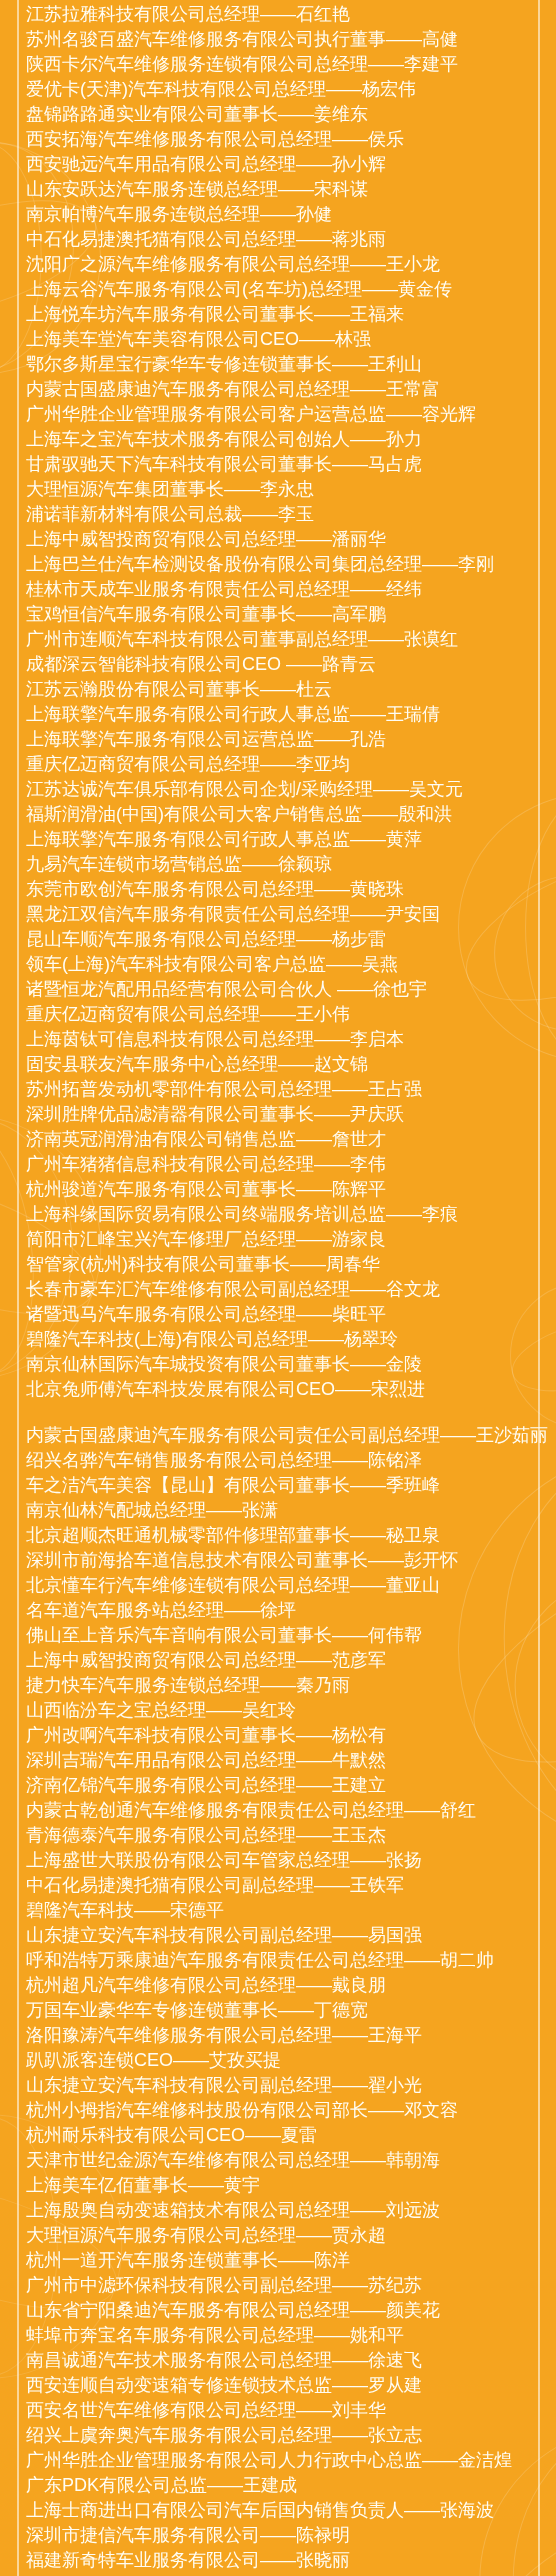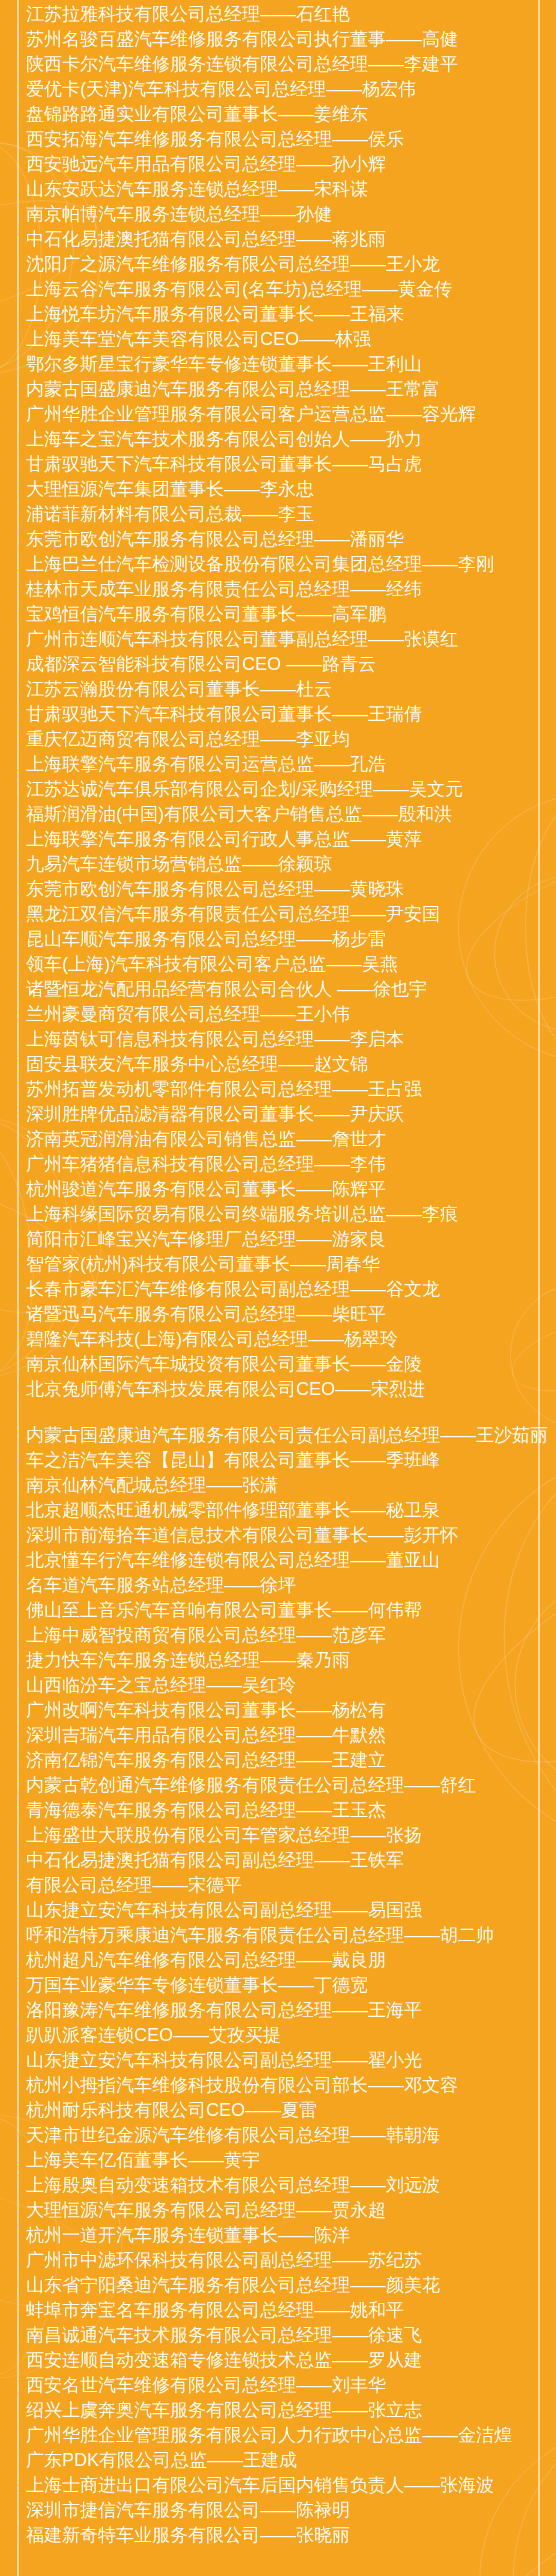--- a/index.html
+++ b/index.html
@@ -123,74 +123,75 @@
       <div class="entry">上海云谷汽车服务有限公司(名车坊)总经理——黄金传</div>
       <div class="entry">上海悦车坊汽车服务有限公司董事长——王福来</div>
       <div class="entry">上海美车堂汽车美容有限公司CEO——林强</div>
       <div class="entry">鄂尔多斯星宝行豪华车专修连锁董事长——王利山</div>
       <div class="entry">内蒙古国盛康迪汽车服务有限公司总经理——王常富</div>
       <div class="entry">广州华胜企业管理服务有限公司客户运营总监——容光辉</div>
       <div class="entry">上海车之宝汽车技术服务有限公司创始人——孙力</div>
       <div class="entry">甘肃驭驰天下汽车科技有限公司董事长——马占虎</div>
       <div class="entry">大理恒源汽车集团董事长——李永忠</div>
       <div class="entry">浦诺菲新材料有限公司总裁——李玉</div>
-      <div class="entry">东莞市欧创汽车服务有限公司总经理——潘丽华</div>
+      <div class="entry">上海中威智投商贸有限公司总经理——潘丽华</div>
       <div class="entry">上海巴兰仕汽车检测设备股份有限公司集团总经理——李刚</div>
       <div class="entry">桂林市天成车业服务有限责任公司总经理——经纬</div>
       <div class="entry">宝鸡恒信汽车服务有限公司董事长——高军鹏</div>
       <div class="entry">广州市连顺汽车科技有限公司董事副总经理——张谟红</div>
       <div class="entry">成都深云智能科技有限公司CEO ——路青云</div>
       <div class="entry">江苏云瀚股份有限公司董事长——杜云</div>
-      <div class="entry">甘肃驭驰天下汽车科技有限公司董事长——王瑞倩</div>
+      <div class="entry">上海联擎汽车服务有限公司行政人事总监——王瑞倩</div>
+      <div class="entry">上海联擎汽车服务有限公司运营总监——孔浩</div>
       <div class="entry">重庆亿迈商贸有限公司总经理——李亚均</div>
-      <div class="entry">上海联擎汽车服务有限公司运营总监——孔浩</div>
       <div class="entry">江苏达诚汽车俱乐部有限公司企划/采购经理——吴文元</div>
       <div class="entry">福斯润滑油(中国)有限公司大客户销售总监——殷和洪</div>
       <div class="entry">上海联擎汽车服务有限公司行政人事总监——黄萍</div>
       <div class="entry">九易汽车连锁市场营销总监——徐颖琼</div>
       <div class="entry">东莞市欧创汽车服务有限公司总经理——黄晓珠</div>
       <div class="entry">黑龙江双信汽车服务有限责任公司总经理——尹安国</div>
       <div class="entry">昆山车顺汽车服务有限公司总经理——杨步雷</div>
       <div class="entry">领车(上海)汽车科技有限公司客户总监——吴燕</div>
       <div class="entry">诸暨恒龙汽配用品经营有限公司合伙人 ——徐也宇</div>
-      <div class="entry">兰州豪曼商贸有限公司总经理——王小伟</div>
+      <div class="entry">重庆亿迈商贸有限公司总经理——王小伟</div>
       <div class="entry">上海茵钛可信息科技有限公司总经理——李启本</div>
       <div class="entry">固安县联友汽车服务中心总经理——赵文锦</div>
       <div class="entry">苏州拓普发动机零部件有限公司总经理——王占强</div>
       <div class="entry">深圳胜牌优品滤清器有限公司董事长——尹庆跃</div>
       <div class="entry">济南英冠润滑油有限公司销售总监——詹世才</div>
       <div class="entry">广州车猪猪信息科技有限公司总经理——李伟</div>
       <div class="entry">杭州骏道汽车服务有限公司董事长——陈辉平</div>
       <div class="entry">上海科缘国际贸易有限公司终端服务培训总监——李痕</div>
       <div class="entry">简阳市汇峰宝兴汽车修理厂总经理——游家良</div>
       <div class="entry">智管家(杭州)科技有限公司董事长——周春华</div>
       <div class="entry">长春市豪车汇汽车维修有限公司副总经理——谷文龙</div>
       <div class="entry">诸暨迅马汽车服务有限公司总经理——柴旺平</div>
       <div class="entry">碧隆汽车科技(上海)有限公司总经理——杨翠玲</div>
       <div class="entry">南京仙林国际汽车城投资有限公司董事长——金陵</div>
       <div class="entry">北京兔师傅汽车科技发展有限公司CEO——宋烈进</div>
       <div class="entry">内蒙古国盛康迪汽车服务有限公司责任公司副总经理——王沙茹丽</div>
+      <div class="entry">绍兴名骅汽车销售服务有限公司总经理——陈铭泽</div>
       <div class="entry">车之洁汽车美容【昆山】有限公司董事长——季班峰</div>
       <div class="entry">南京仙林汽配城总经理——张潇</div>
       <div class="entry">北京超顺杰旺通机械零部件修理部董事长——秘卫泉</div>
       <div class="entry">深圳市前海拾车道信息技术有限公司董事长——彭开怀</div>
       <div class="entry">北京懂车行汽车维修连锁有限公司总经理——董亚山</div>
       <div class="entry">名车道汽车服务站总经理——徐坪</div>
       <div class="entry">佛山至上音乐汽车音响有限公司董事长——何伟帮</div>
       <div class="entry">上海中威智投商贸有限公司总经理——范彦军</div>
       <div class="entry">捷力快车汽车服务连锁总经理——秦乃雨</div>
       <div class="entry">山西临汾车之宝总经理——吴红玲</div>
       <div class="entry">广州改啊汽车科技有限公司董事长——杨松有</div>
       <div class="entry">深圳吉瑞汽车用品有限公司总经理——牛默然</div>
       <div class="entry">济南亿锦汽车服务有限公司总经理——王建立</div>
       <div class="entry">内蒙古乾创通汽车维修服务有限责任公司总经理——舒红</div>
       <div class="entry">青海德泰汽车服务有限公司总经理——王玉杰</div>
       <div class="entry">上海盛世大联股份有限公司车管家总经理——张扬</div>
       <div class="entry">中石化易捷澳托猫有限公司副总经理——王铁军</div>
-      <div class="entry">有限公司总经理——宋德平</div>
+      <div class="entry">碧隆汽车科技——宋德平</div>
       <div class="entry">山东捷立安汽车科技有限公司副总经理——易国强</div>
       <div class="entry">呼和浩特万乘康迪汽车服务有限责任公司总经理——胡二帅</div>
       <div class="entry">杭州超凡汽车维修有限公司总经理——戴良朋</div>
       <div class="entry">万国车业豪华车专修连锁董事长——丁德宽</div>
       <div class="entry">洛阳豫涛汽车维修服务有限公司总经理——王海平</div>
       <div class="entry">趴趴派客连锁CEO——艾孜买提</div>
       <div class="entry">山东捷立安汽车科技有限公司副总经理——翟小光</div>
       <div class="entry">杭州小拇指汽车维修科技股份有限公司部长——邓文容</div>
       <div class="entry">杭州耐乐科技有限公司CEO——夏雷</div>
       <div class="entry">天津市世纪金源汽车维修有限公司总经理——韩朝海</div>

